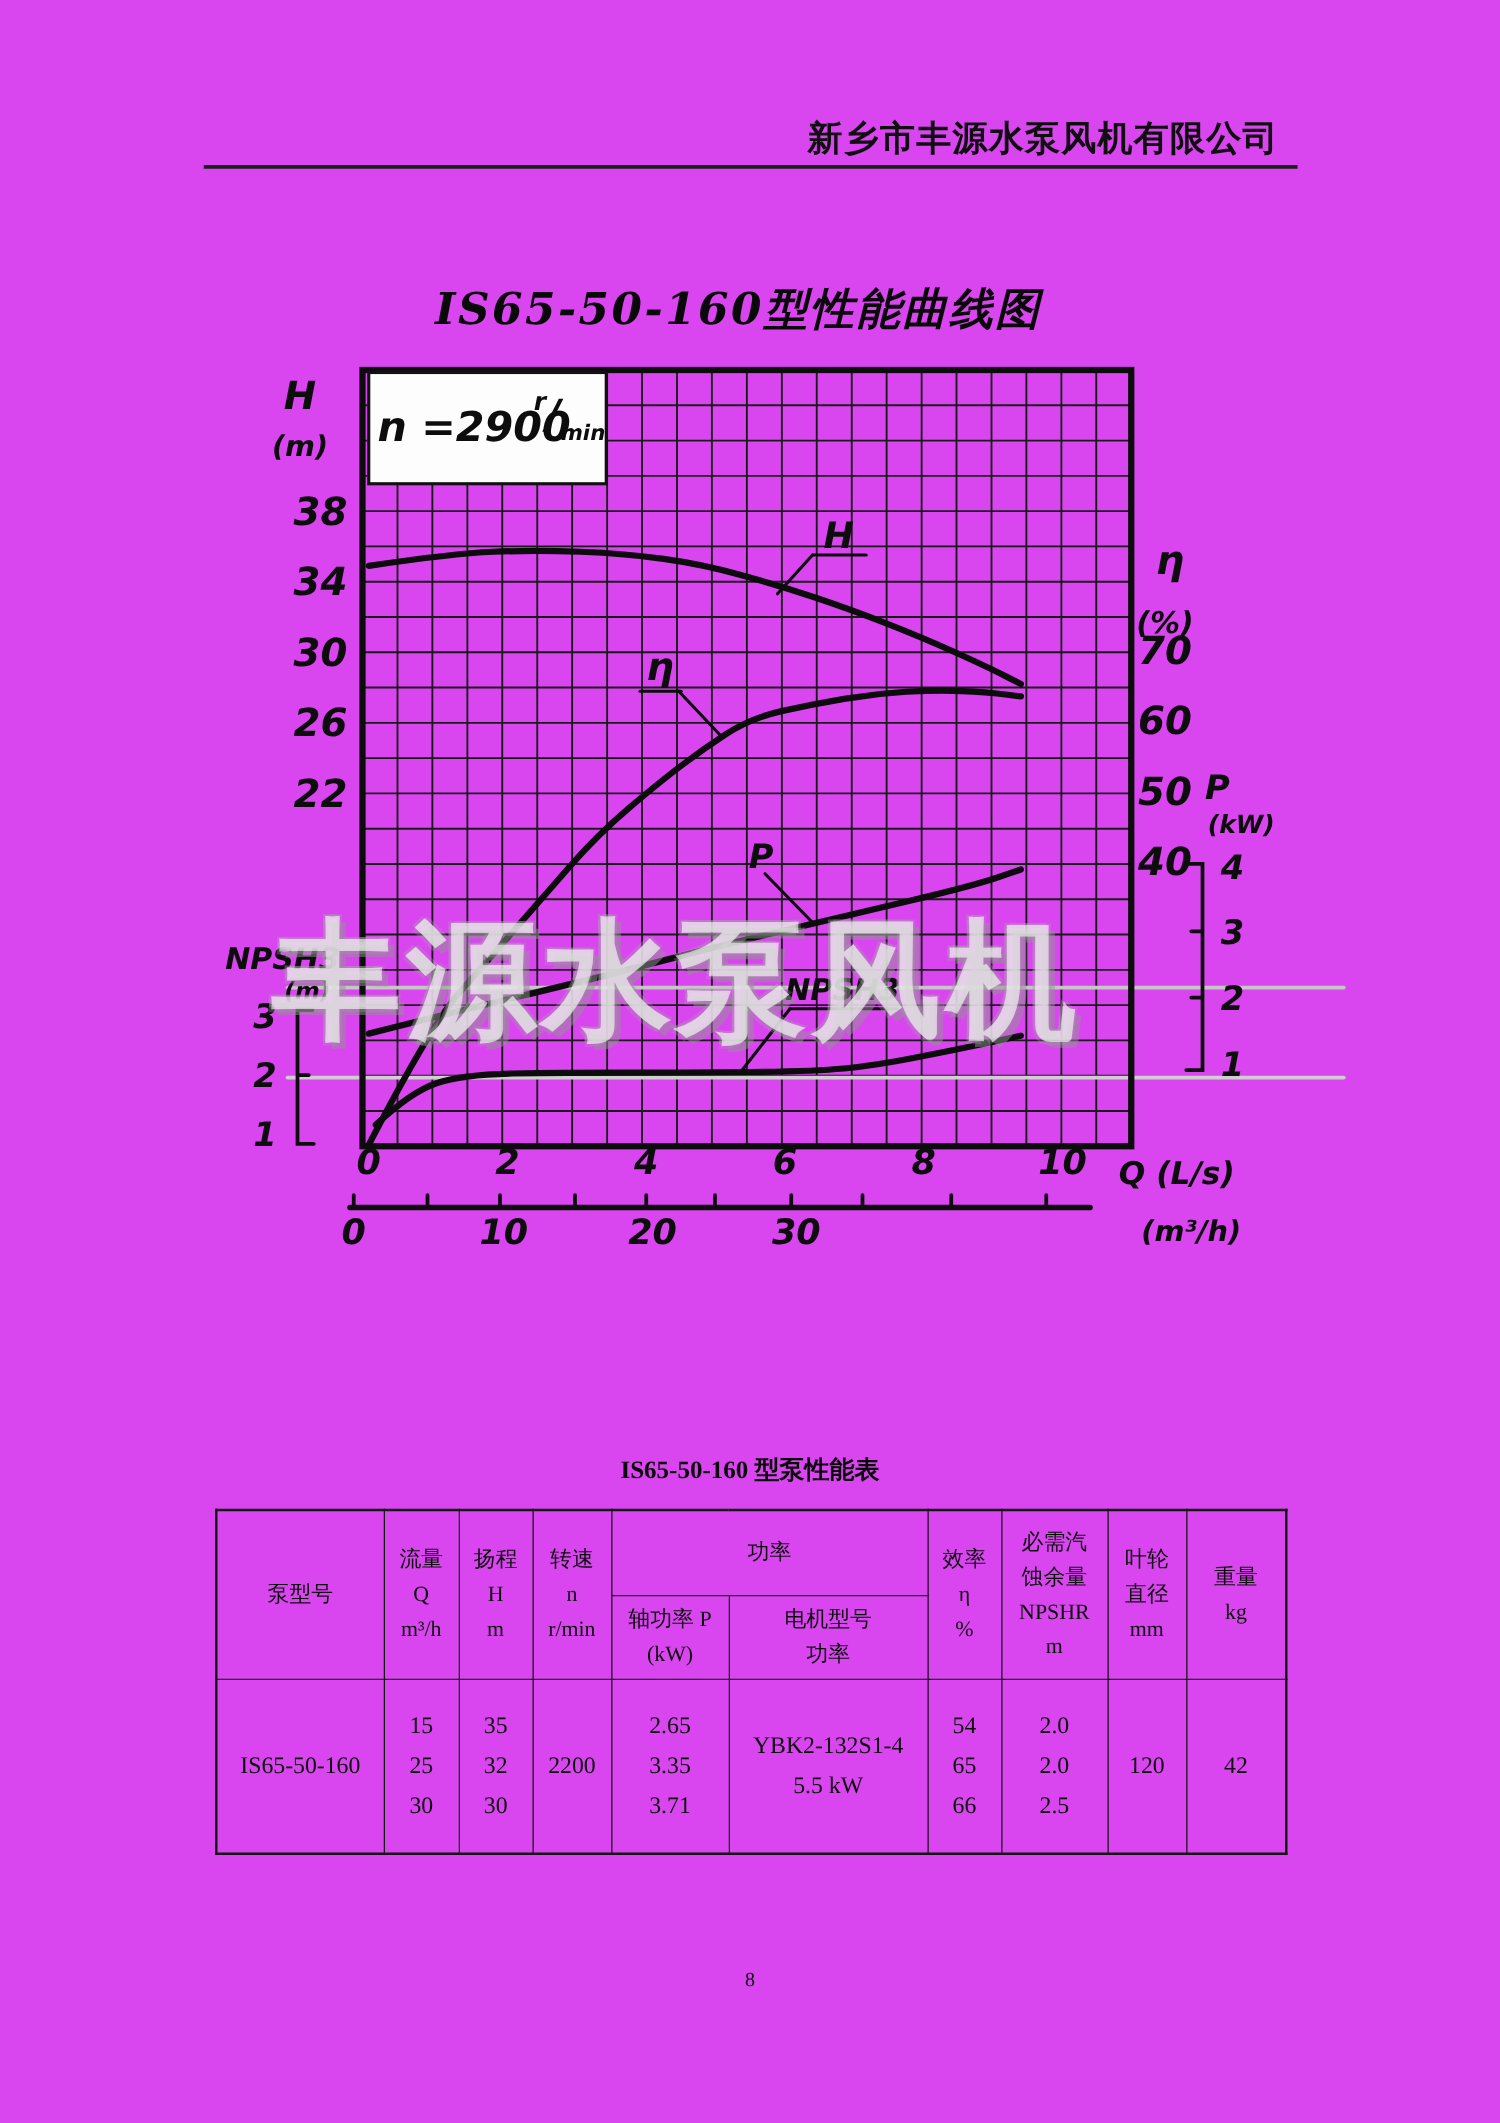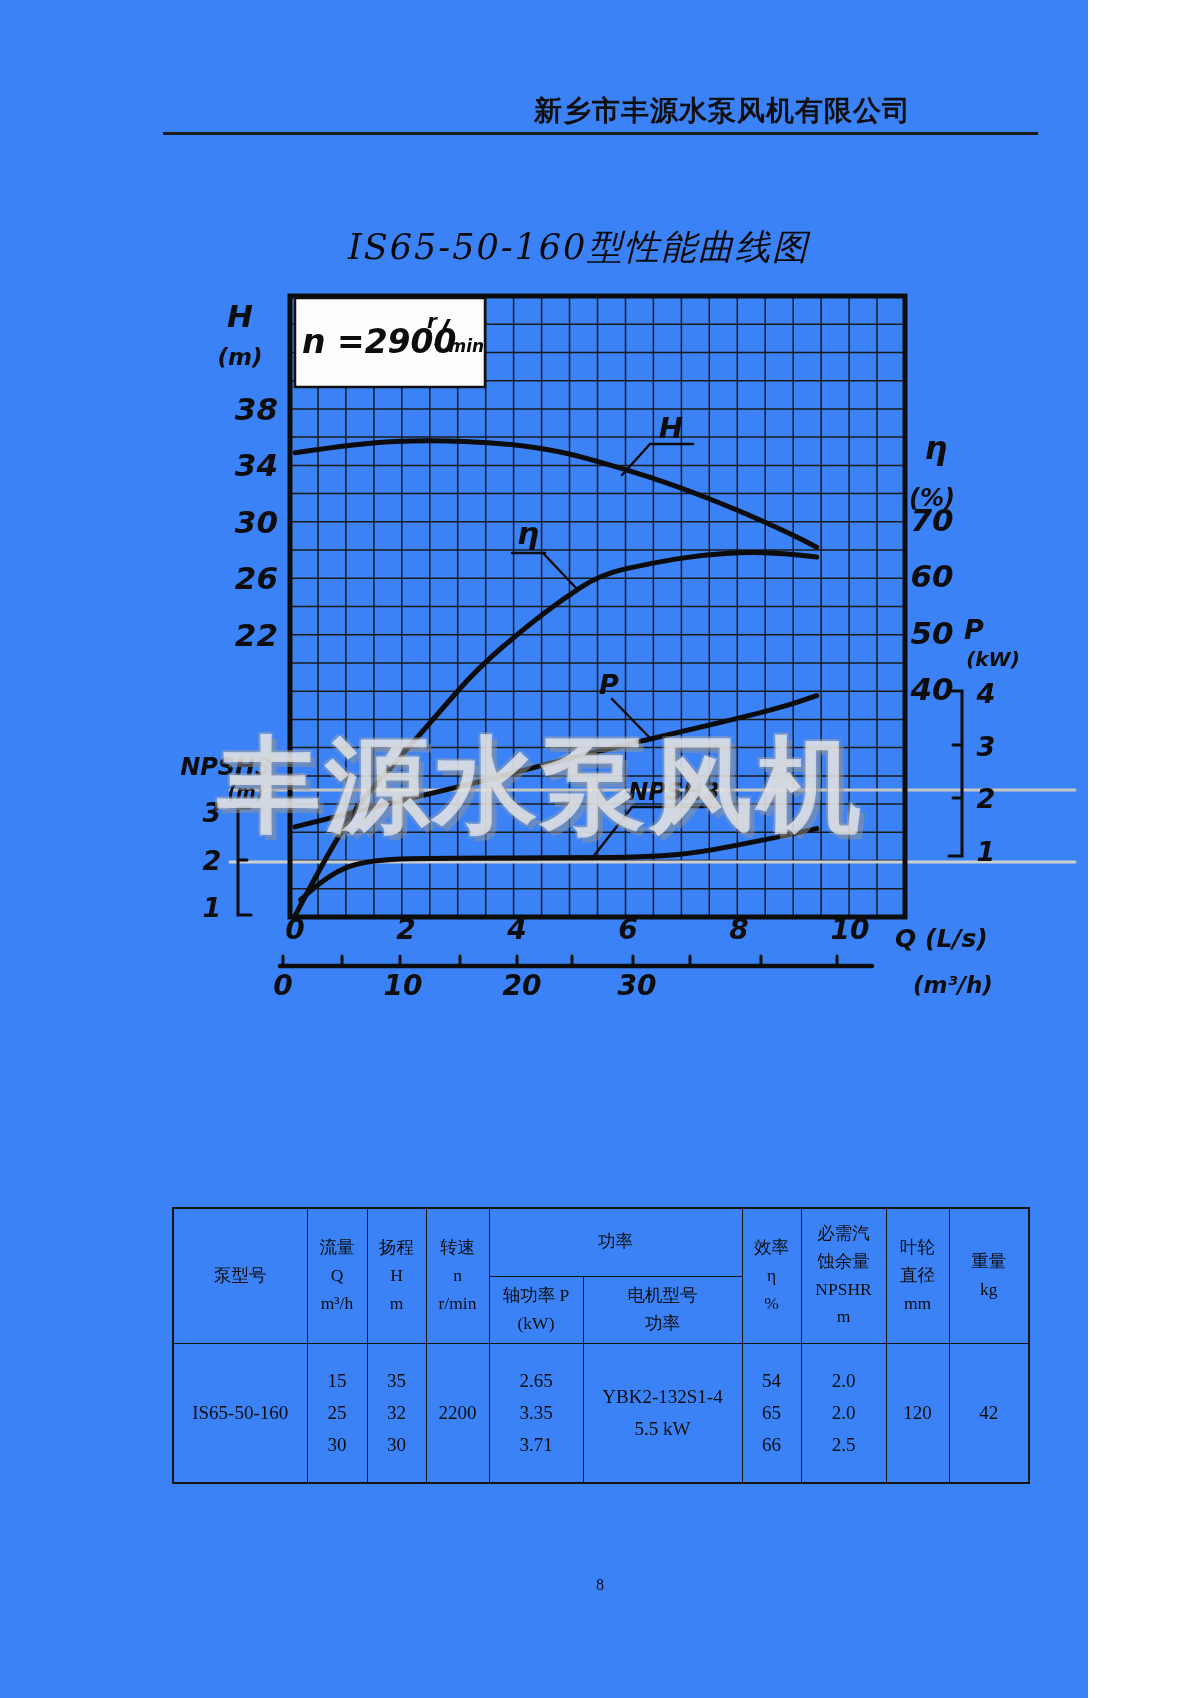--- a/index.html
+++ b/index.html
@@ -1,22 +1,22 @@
 <!DOCTYPE html>
 <html><head>
 <meta charset="utf-8">
 <style>
   html,body{margin:0;padding:0;background:#ffffff;}
-  .page{position:relative;width:1088px;height:1698px;background:#3b82f6;overflow:hidden;
+  .page{position:relative;width:1200px;height:1698px;background:#d946ef;overflow:hidden;
         font-family:"Liberation Serif",serif;color:#0d0d0d;}
   .company{position:absolute;top:92px;right:177px;font-family:"Liberation Sans",sans-serif;
         font-weight:bold;font-size:28px;letter-spacing:1px;color:#0f0f0f;white-space:nowrap;}
   .header-rule{position:absolute;left:163px;top:132px;width:875px;height:3px;background:#1c1c1c;}
   .chart-title{position:absolute;left:348px;top:224px;font-family:"DejaVu Serif",serif;
-        font-style:italic;font-weight:normal;font-size:35px;letter-spacing:2px;color:#090909;white-space:nowrap;}
+        font-style:italic;font-weight:bold;font-size:35px;letter-spacing:2px;color:#090909;white-space:nowrap;}
   svg.chart{position:absolute;left:150px;top:225px;}
   .watermark{position:absolute;left:217px;top:733px;z-index:5;pointer-events:none;
         font-family:"Liberation Sans",sans-serif;font-weight:bold;font-size:104px;letter-spacing:4px;
         line-height:1;white-space:nowrap;color:rgba(255,255,255,0.62);
         text-shadow:5px 5px 0 rgba(148,148,148,0.5),-2px -2px 0 rgba(165,165,165,0.38),
                     2px -2px 0 rgba(165,165,165,0.3),-2px 2px 0 rgba(165,165,165,0.3);}
   .table-title{position:absolute;left:0;top:1162px;width:1200px;text-align:center;
         font-weight:bold;font-size:20px;color:#0a0a0a;}
   table.perf{position:absolute;left:172px;top:1207px;width:856px;border-collapse:collapse;
         table-layout:fixed;border:2.5px solid #141414;}
@@ -168,20 +168,21 @@
         <text x="459" y="469" font-size="27" text-anchor="middle">P</text>
         <line x1="462" y1="474" x2="500" y2="513" stroke="#0d0d0d" stroke-width="2.5" stroke-linecap="round"></line>
         <text x="524" y="575" font-size="24" text-anchor="middle">NPSH3</text>
         <line x1="482" y1="582" x2="567" y2="582" stroke="#0d0d0d" stroke-width="2.5" stroke-linecap="round"></line>
         <line x1="482" y1="582" x2="443" y2="632" stroke="#0d0d0d" stroke-width="2.5" stroke-linecap="round"></line>
       </g>
     </svg>
 
   <div class="watermark">丰源水泵风机</div>
 
+  <div class="table-title">IS65-50-160 型泵性能表</div>
 
   <table class="perf">
     <colgroup>
       <col style="width:134px">
         <col style="width:60px">
         <col style="width:59px">
         <col style="width:63px">
       <col style="width:94px">
         <col style="width:159px">
         <col style="width:59px">

